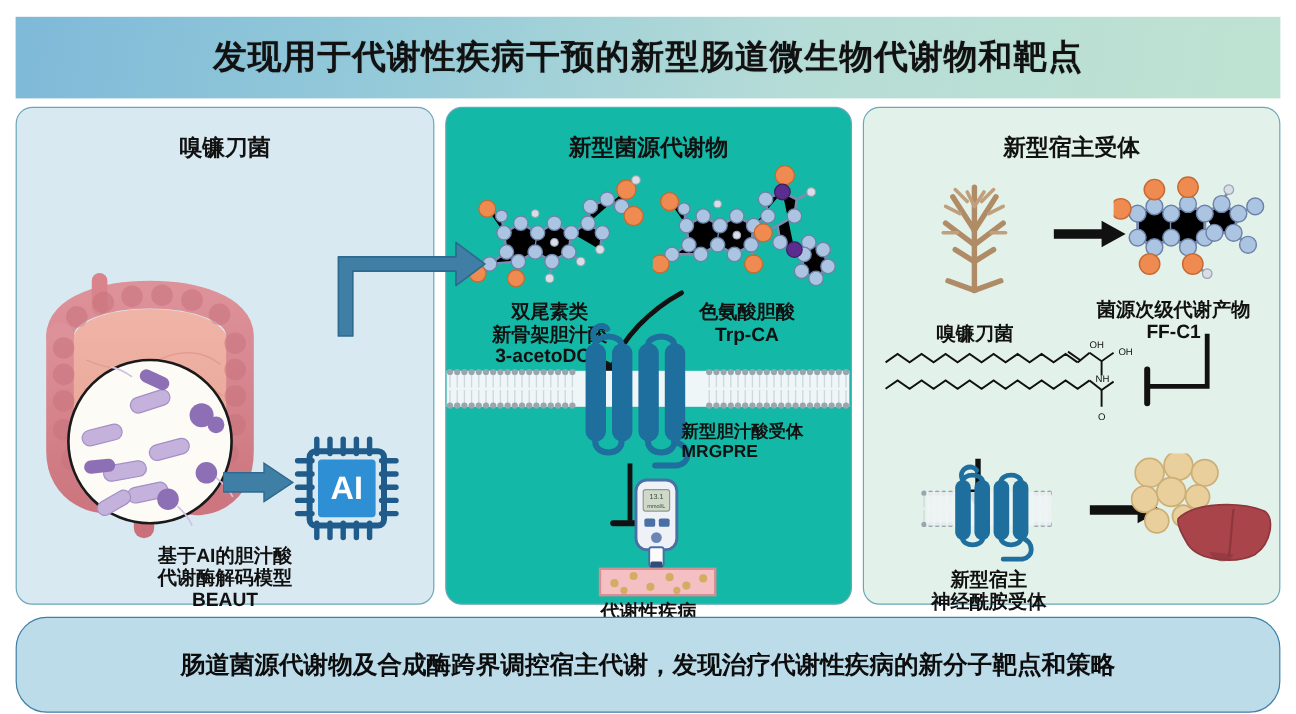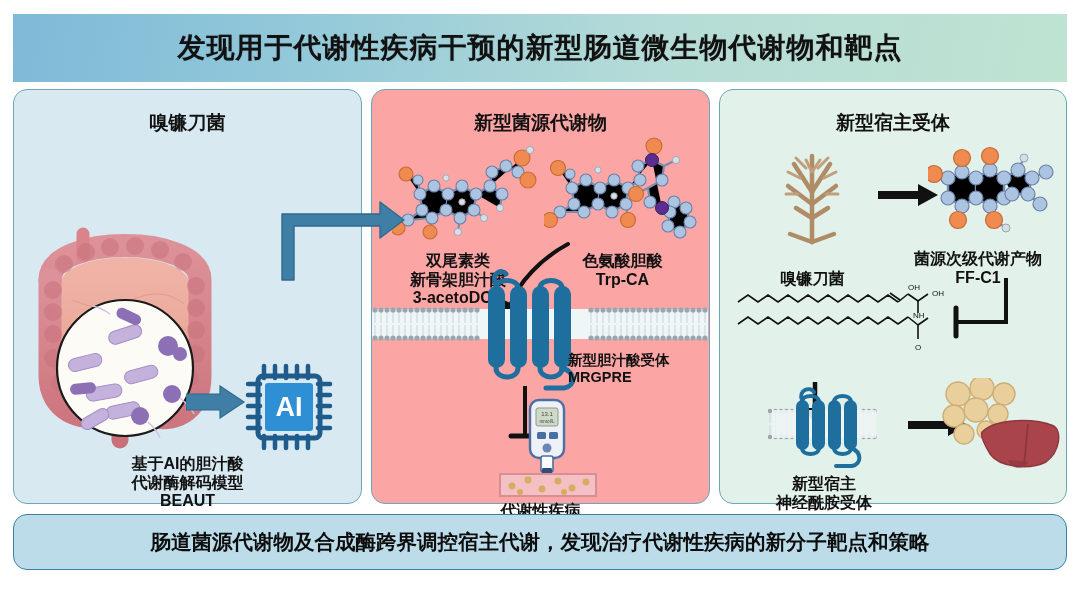--- a/index.html
+++ b/index.html
@@ -21,38 +21,38 @@
     font-size:28px;font-weight:bold;color:#111;letter-spacing:1px;
     text-shadow:0 0 1px rgba(0,0,0,.3);
   }
 
   
   .panel{
     position:absolute;top:89px;height:415px;
     border:1.6px solid #6aa7b8;border-radius:14px;box-sizing:border-box;
   }
   #panel1{left:13px;width:349px;background:#d8e9f1;}
-  #panel2{left:371px;width:339px;background:#fca5a5;}
+  #panel2{left:371px;width:339px;background:#14b8a6;}
   #panel3{left:719px;width:348px;background:#e2f1e9;}
   .panel-title{
     position:absolute;left:0;right:0;top:20px;text-align:center;
     font-size:19px;font-weight:bold;color:#111;
   }
 
   
   .cap{
     position:absolute;text-align:center;font-size:16px;font-weight:bold;
     color:#111;line-height:1.16;white-space:pre-line;
   }
   .cap.sm{font-size:14.5px;}
 
   
   .bottom-banner{
-    position:absolute;left:13px;top:514px;width:1054px;height:56px;
-    background:#bcdcea;border:1.6px solid #3f7fa5;border-radius:14px;
+    position:absolute;left:13px;top:514px;width:1054px;height:80px;
+    background:#bcdcea;border:1.6px solid #3f7fa5;border-radius:26px;
     box-sizing:border-box;display:flex;align-items:center;justify-content:center;
   }
   .bottom-banner .t{font-size:20.5px;font-weight:bold;color:#0d0d0d;}
 
   
   svg{display:block;}
   .abs{position:absolute;}
 </style>
 </head>
 <body>

